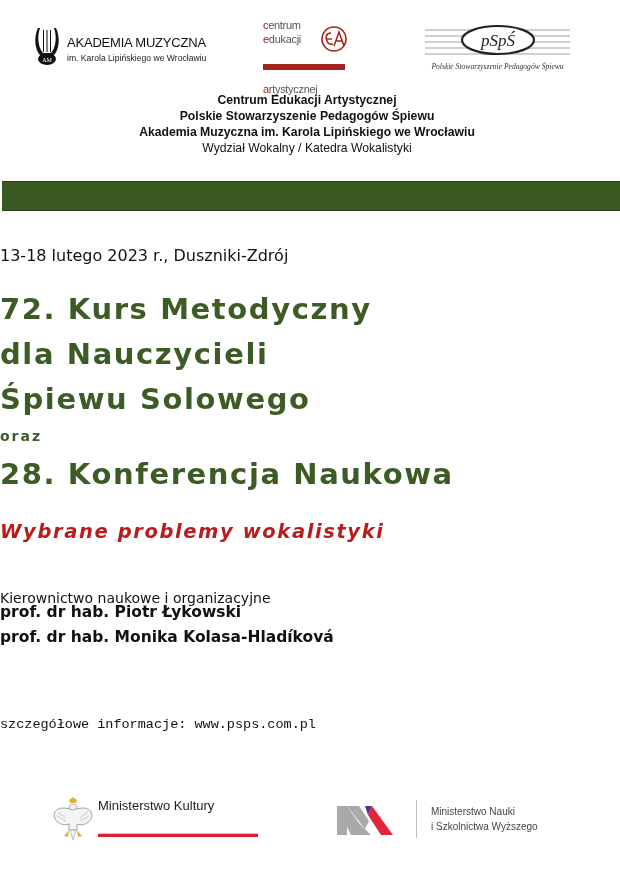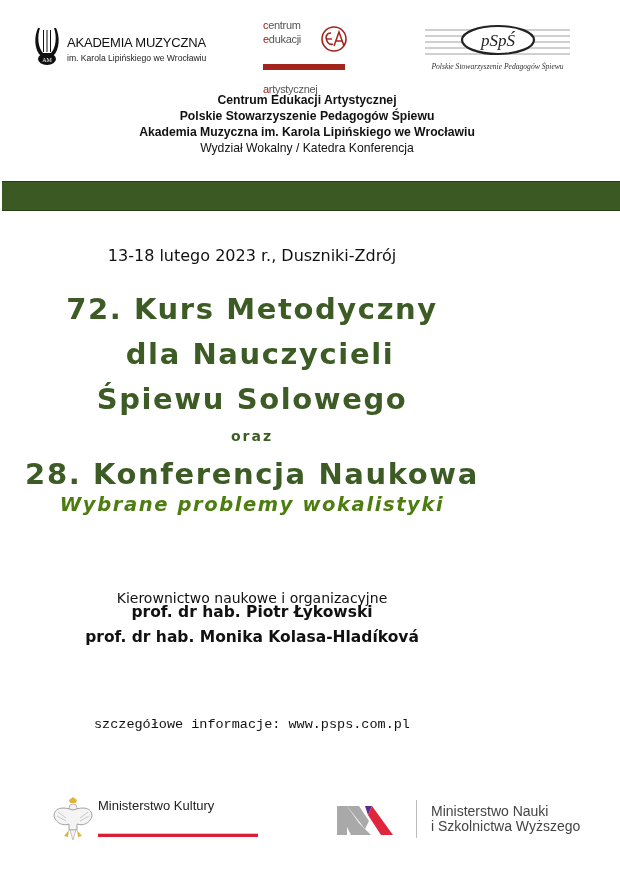--- a/index.html
+++ b/index.html
@@ -68,46 +68,46 @@
 
     
     .band {
       left: 2px; top: 181px; width: 618px; height: 28px;
       background: #3b5a23;
       border-top: 1px solid #2a3f18;
       border-bottom: 1px solid #2a3f18;
     }
 
     
-    .center { left: 0; width: 504px; text-align: center; white-space: nowrap; }
+    .center { left: 0; width: 504px; text-align: left; white-space: nowrap; }
     .dateplace {
       top: 246px;
       font-family: "DejaVu Sans", sans-serif;
       font-size: 16px; color: #111;
     }
     .title {
       font-family: "DejaVu Sans", sans-serif;
       font-weight: bold; color: #3d5c25;
       font-size: 29px; letter-spacing: 1.6px; line-height: 36px;
     }
     .t-line1 { top: 291px; }
-    .t-line2 { top: 336px; padding-left: 8px; }
+    .t-line2 { top: 336px; }
     .t-line3 { top: 381px; }
     .oraz {
       top: 428px;
       font-family: "DejaVu Sans", sans-serif;
       font-weight: bold; color: #3d5c25;
       font-size: 14px; letter-spacing: 2px;
     }
     .t-line4 { top: 456px; }
     .subtitle {
-      top: 493px;
+      top: 520px;
       font-family: "DejaVu Sans", sans-serif;
       font-style: italic; font-weight: bold;
-      color: #4d7c0f; font-size: 19.5px; letter-spacing: 1.6px;
+      color: #b91c1c; font-size: 19.5px; letter-spacing: 1.6px;
     }
 
     .lead-label {
       top: 590px;
       font-family: "DejaVu Sans", sans-serif;
       font-size: 14px; color: #111;
     }
     .lead-name {
       font-family: "DejaVu Sans", sans-serif;
       font-weight: bold; font-size: 15.5px; color: #111;
@@ -138,21 +138,21 @@
     .mkidn .flag .r { height: 3px; background: #dc1e35; }
 
     .mnisw { left: 335px; top: 800px; width: 240px; height: 40px; }
     .mnisw .mark { position: absolute; left: 2px; top: 3px; width: 60px; height: 32px; }
     .mnisw .sep {
       position: absolute; left: 81px; top: 0; width: 1px; height: 38px; background: #bbbbbb;
     }
     .mnisw .txt {
       position: absolute; left: 96px; top: 4px;
       font-family: "Liberation Sans", sans-serif;
-      font-size: 14px; line-height: 15px; color: #444;
+      font-size: 10px; line-height: 15px; color: #444;
       white-space: nowrap;
     }
   </style>
 </head>
 <body>
 
 <div class="abs logo-am">
   <svg class="lyre" viewBox="0 0 26 40">
     <path d="M4 2 C0 10, 0 24, 7 30 L19 30 C26 24, 26 10, 22 2 L20 2 C23 10, 22 22, 17 27 L9 27 C4 22, 3 10, 6 2 Z" fill="#111"></path>
     <rect x="9" y="4" width="1" height="22" fill="#111"></rect>
@@ -190,21 +190,21 @@
     <ellipse cx="73" cy="18" rx="36" ry="14" fill="#fff" stroke="#222" stroke-width="2.2"></ellipse>
     <text x="73" y="24" font-size="17" text-anchor="middle" fill="#222" font-family="Liberation Serif, serif" font-style="italic">pSpŚ</text>
   </svg>
   <div class="caption">Polskie Stowarzyszenie Pedagogów Śpiewu</div>
 </div>
 
 <div class="abs inst inst-block">
   <div class="b">Centrum Edukacji Artystycznej</div>
   <div class="b">Polskie Stowarzyszenie Pedagogów Śpiewu</div>
   <div class="b">Akademia Muzyczna im. Karola Lipińskiego we Wrocławiu</div>
-  <div>Wydział Wokalny / Katedra Konferencja</div>
+  <div>Wydział Wokalny / Katedra Wokalistyki</div>
 </div>
 
 <div class="abs band"></div>
 
 <div class="abs center dateplace">13-18 lutego 2023 r., Duszniki-Zdrój</div>
 
 <div class="abs center title t-line1">72. Kurs Metodyczny</div>
 <div class="abs center title t-line2">dla Nauczycieli</div>
 <div class="abs center title t-line3">Śpiewu Solowego</div>
 <div class="abs center oraz">oraz</div>

